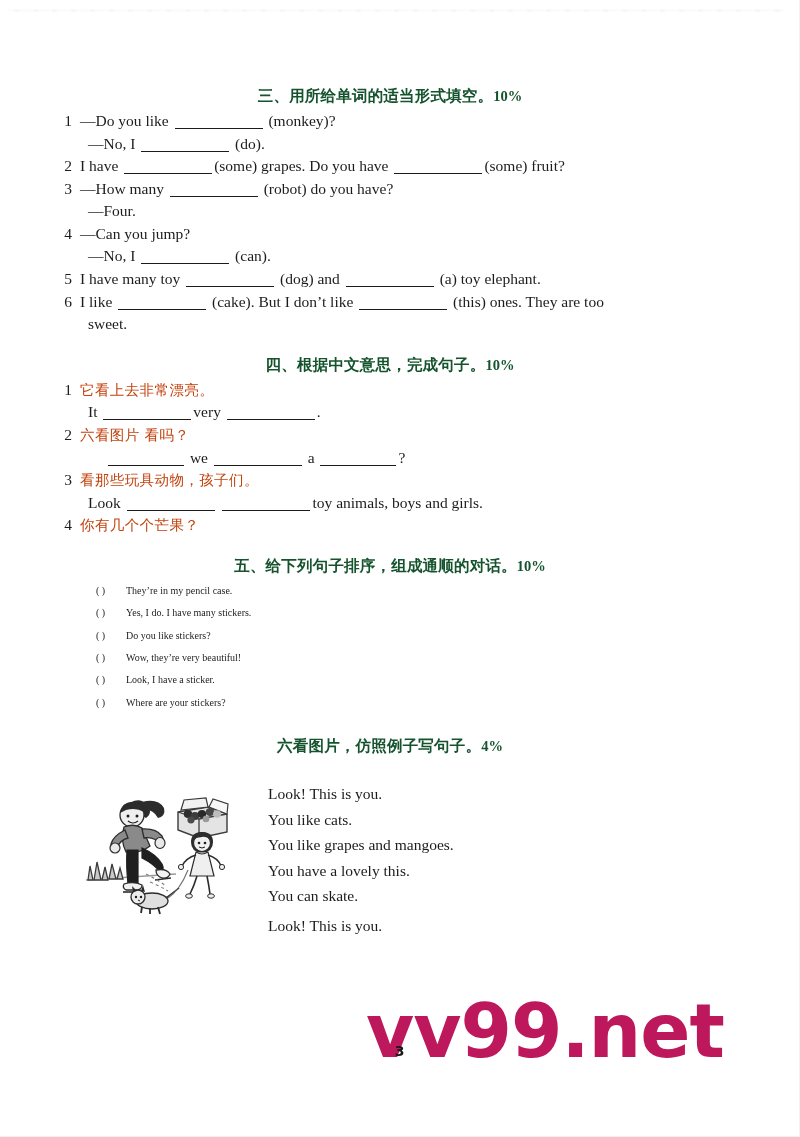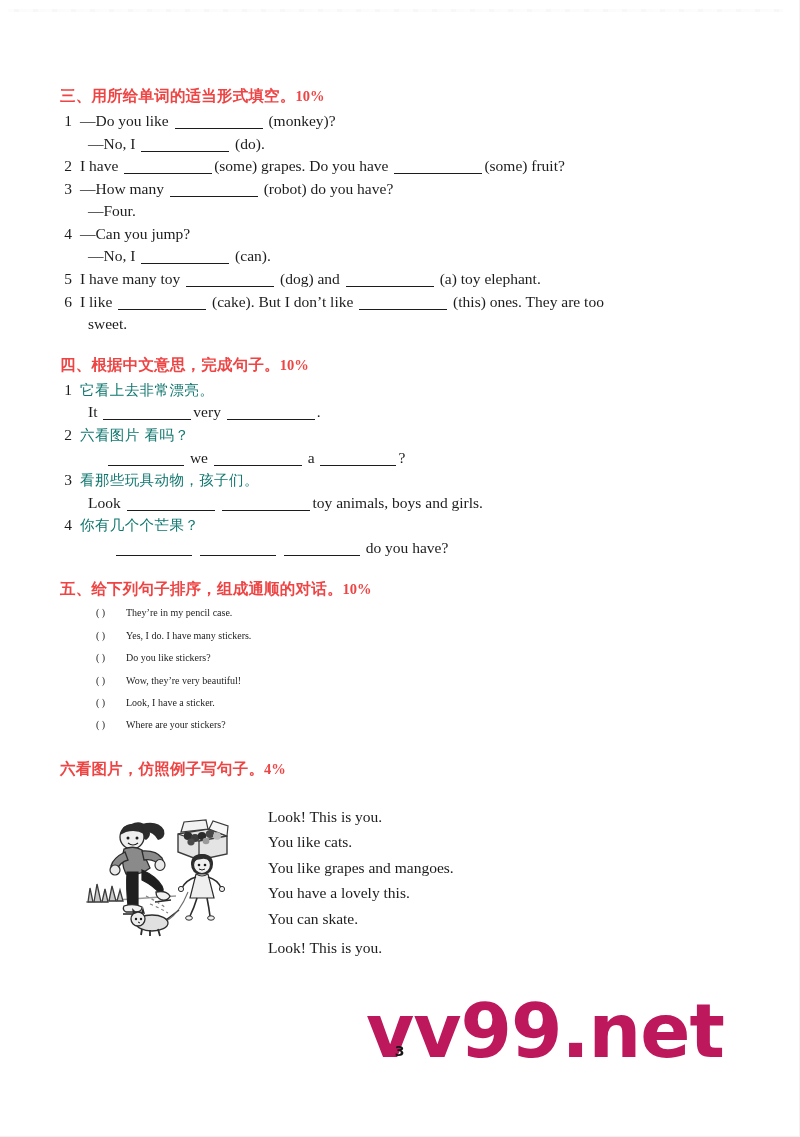--- a/index.html
+++ b/index.html
@@ -46,23 +46,24 @@
     top: 86px;
     width: 660px;
   }
 
   
   .sec-head {
     font-family: "DejaVu Sans", "Liberation Sans", sans-serif;
     font-weight: bold;
     font-size: 15.5px;
     line-height: 1.35;
-    color: #ef4444;
+    color: #14532d;
     letter-spacing: .2px;
     white-space: pre;
+    text-align: center;
   }
   .sec-head .pts {
     font-family: "Liberation Serif", "DejaVu Serif", serif;
     font-size: 14.5px;
     font-weight: bold;
     letter-spacing: 0;
   }
 
   
   .qlist { margin-top: 3px; }
@@ -90,21 +91,21 @@
   }
   .cont {
     padding-left: 28px;
     font-size: 15.5px;
     line-height: 22.6px;
   }
   .cn {
     font-family: "DejaVu Sans", "Liberation Sans", sans-serif;
     font-size: 14.5px;
     letter-spacing: .4px;
-    color: #0f766e;
+    color: #c2410c;
   }
 
   
   .blank {
     display: inline-block;
     border-bottom: 1.6px solid #1c1c1c;
     height: 15px;
     vertical-align: -3px;
     margin: 0 2px;
   }
@@ -241,21 +242,20 @@
         <div class="q">
           <span class="q-num">3</span>
           <span class="q-body cn">看那些玩具动物，孩子们。</span>
         </div>
         <div class="sub"><span>Look </span><span class="blank b-lg"></span><span> </span><span class="blank b-lg"></span><span>toy animals, boys and girls.</span></div>
 
         <div class="q">
           <span class="q-num">4</span>
           <span class="q-body cn">你有几个个芒果？</span>
         </div>
-        <div class="sub" style="padding-left:54px;"><span class="blank b-md"></span><span> </span><span class="blank b-md"></span><span> </span><span class="blank b-md"></span><span> do you have?</span></div>
 
       </div>
     </div>
 
     <div style="margin-top:19px;">
       <div class="sec-head"><span>五、给下列句子排序，组成通顺的对话。</span><span class="pts">10%</span></div>
       <div class="qlist">
         <div class="ord-item"><span class="paren">(    )</span><span>They’re in my pencil case.</span></div>
         <div class="ord-item"><span class="paren">(    )</span><span>Yes, I do. I have many stickers.</span></div>
         <div class="ord-item"><span class="paren">(    )</span><span>Do you like stickers?</span></div>

